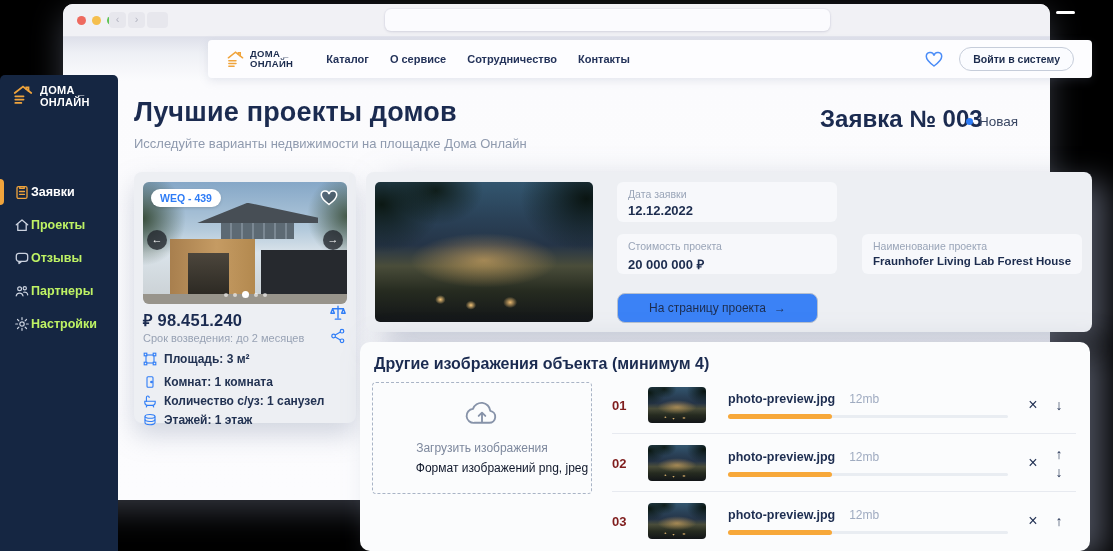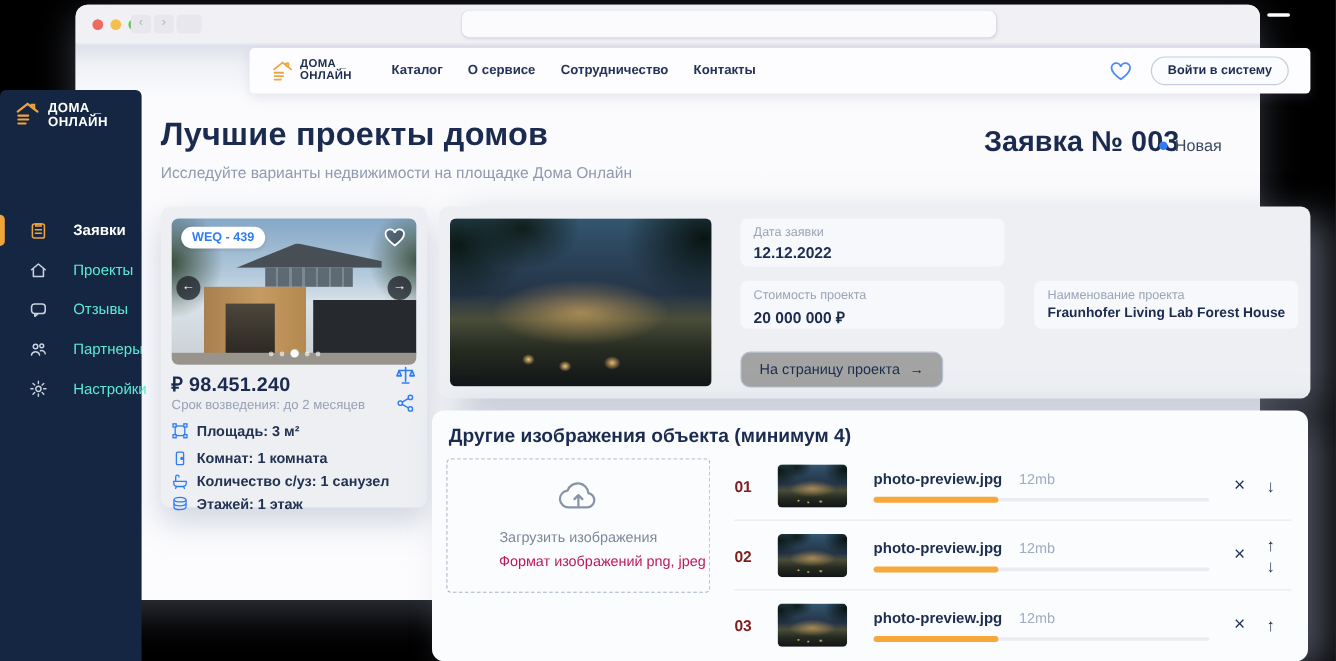--- a/index.html
+++ b/index.html
@@ -31,22 +31,22 @@
   .nlink:first-of-type{margin-left:33px;}
   .nav-sp{flex:1;}
   .nav-heart{width:20px;height:18px;cursor:pointer;}
   .login-btn{margin-left:15px;height:24px;padding:0 13px;border:1px solid #c6cdda;border-radius:12px;
              background:#fbfcff;color:#1c2c4e;font-size:10.5px;font-weight:bold;line-height:22px;cursor:pointer;white-space:nowrap;}
 
   
   .sidebar{position:absolute;left:0;top:75px;width:118px;height:476px;background:#152642;z-index:30;border-radius:5px 5px 0 0;}
   .sb-logo{position:absolute;left:12px;top:9px;display:flex;gap:6px;align-items:flex-start;}
   .sb-logo .logo-tx{color:#fff;font-size:11px;line-height:12px;}
-  .sb-item{position:absolute;left:0;width:113px;height:26px;display:flex;align-items:center;gap:21px;padding-left:24px;cursor:pointer;}
-  .sb-item .sb-label{font-size:12.5px;color:#5eead4;}
+  .sb-item{position:absolute;left:0;width:113px;height:26px;display:flex;align-items:center;gap:1px;padding-left:14px;cursor:pointer;}
+  .sb-item .sb-label{font-size:12.5px;color:#bef264;font-weight:bold;}
   .sb-item.active .sb-label{color:#fff;font-weight:bold;}
   .sb-ic{width:16px;height:16px;flex:0 0 16px;color:#cbd2df;}
   .sb-item.active .sb-ic,.sb-exit .sb-ic{color:#f0a43c;}
   .active-bar{position:absolute;left:0;top:104px;width:4px;height:26px;background:#f0a43c;border-radius:0 4px 4px 0;}
   .sb-exit{position:absolute;left:0;top:435px;width:118px;height:26px;display:flex;align-items:center;gap:9px;padding-left:14px;cursor:pointer;}
   .sb-exit .sb-label{font-size:12.5px;color:#e9edf5;}
 
   
   .h1{position:absolute;left:134px;top:97px;z-index:10;font-size:27px;font-weight:bold;color:#1b2b50;letter-spacing:.2px;}
   .sub{position:absolute;left:134px;top:136px;z-index:10;font-size:13px;color:#8f9aae;}
@@ -102,32 +102,32 @@
       radial-gradient(45% 26% at 50% 56%,rgba(246,190,105,.55),rgba(246,190,105,0) 75%),
       radial-gradient(38% 48% at 3% 16%,rgba(10,22,16,.96),rgba(10,22,16,0) 72%),
       radial-gradient(42% 52% at 97% 12%,rgba(8,18,14,.96),rgba(8,18,14,0) 72%),
       radial-gradient(30% 34% at 28% 6%,rgba(12,24,18,.9),rgba(12,24,18,0) 72%),
       linear-gradient(180deg,#33566f 0%,#2a4157 26%,#253447 45%,#4a4d3a 60%,#262b20 78%,#121518 100%);}
   .field{position:absolute;width:220px;height:40px;background:#f7f8fb;border-radius:6px;padding:6px 11px;}
   .field .fl{font-size:10.5px;color:#9aa5b8;}
   .field .fv{font-size:13px;font-weight:bold;color:#1c2c4e;margin-top:3px;white-space:nowrap;}
   .field.wide .fv{font-size:11.5px;}
   .f1{left:251px;top:10px;} .f2{left:496px;top:10px;} .f3{left:251px;top:62px;} .f4{left:496px;top:62px;}
-  .proj-btn{position:absolute;left:251px;top:121px;height:30px;padding:0 15px;border:1px solid #b6c0cf;border-radius:8px;
-            background:#a3a3a3;display:inline-flex;align-items:center;gap:8px;cursor:pointer;
+  .proj-btn{position:absolute;left:251px;top:121px;height:30px;padding:0 31px;border:1px solid #b6c0cf;border-radius:8px;
+            background:#3b82f6;display:inline-flex;align-items:center;gap:8px;cursor:pointer;
             font-size:12px;color:#1c2c4e;}
 
   
   .icard{position:absolute;left:360px;top:342px;width:730px;height:209px;background:#fbfcfd;border-radius:10px;z-index:10;
          box-shadow:16px 6px 30px rgba(145,153,178,.5);}
   .ic-title{position:absolute;left:14px;top:13px;font-size:16px;font-weight:bold;color:#1b2b50;}
   .dropzone{position:absolute;left:12px;top:40px;width:220px;height:112px;border:1.5px dashed #a9b4c6;border-radius:4px;
             display:flex;flex-direction:column;align-items:center;justify-content:center;cursor:pointer;}
   .dropzone .dz1{font-size:12px;color:#7d889d;margin-top:13px;}
-  .dropzone .dz2{font-size:12px;color:#be185d;margin-top:6px;margin-left:40px;}
+  .dropzone .dz2{font-size:12px;color:#0f172a;margin-top:6px;margin-left:40px;}
   .frow{position:absolute;left:252px;right:14px;height:54px;display:flex;align-items:center;}
   .r1{top:36px;} .r2{top:94px;} .r3{top:152px;justify-content:center;}
   .sep{position:absolute;left:252px;right:14px;height:1px;background:#e7eaf0;}
   .s1{top:91px;} .s2{top:149px;}
   .fnum{width:26px;font-size:13px;font-weight:bold;color:#7f1d1d;}
   .fthumb{width:58px;height:36px;border-radius:4px;margin-left:10px;flex:0 0 58px;}
   .fmain{flex:1;margin-left:22px;min-width:0;}
   .fhead{display:flex;align-items:baseline;}
   .fname{font-size:12.5px;font-weight:bold;color:#1d2d50;}
   .fsize{font-size:12px;color:#9fabc0;margin-left:14px;}

